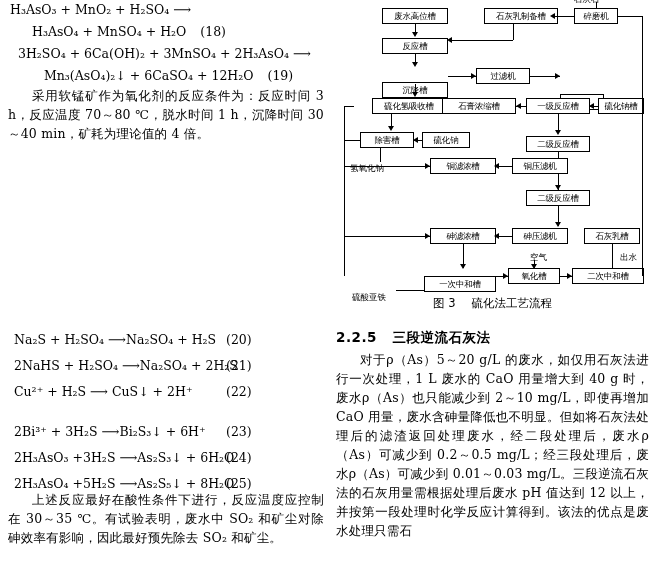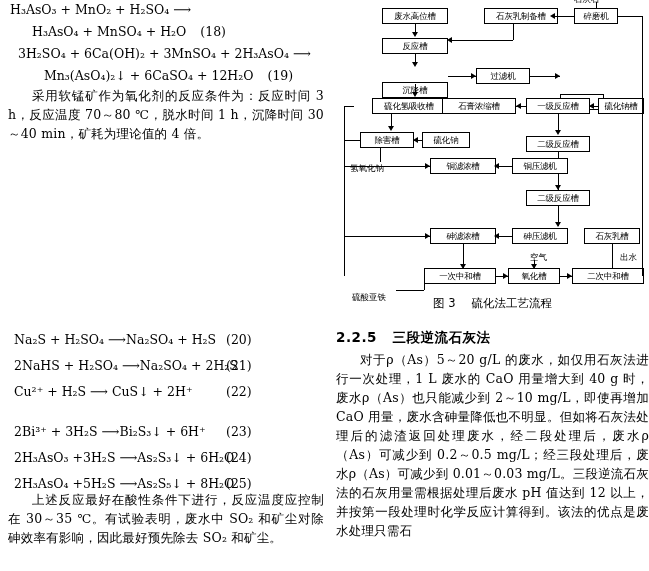--- a/index.html
+++ b/index.html
@@ -196,21 +196,21 @@
       <div class="arr arr-l" style="left:158px;top:233px;"></div>
 
       <div class="ln lnv" style="left:127px;top:244px;height:24px;"></div>
       <div class="arr arr-d" style="left:124px;top:264px;"></div>
 
       <div class="ln lnv" style="left:276px;top:244px;height:26px;"></div>
 
       <div class="lbl" style="left:194px;top:252px;">空气</div>
       <div class="lbl" style="left:284px;top:252px;">出水</div>
 
-      <div class="node" style="left:88px;top:268px;width:72px;height:16px;">一次中和槽</div>
+      <div class="node" style="left:88px;top:276px;width:72px;height:16px;">一次中和槽</div>
       <div class="node" style="left:172px;top:268px;width:52px;height:16px;">氧化槽</div>
       <div class="node" style="left:236px;top:268px;width:72px;height:16px;">二次中和槽</div>
       <div class="ln lnh" style="left:160px;top:276px;width:12px;"></div>
       <div class="arr arr-r" style="left:167px;top:273px;"></div>
       <div class="ln lnh" style="left:224px;top:276px;width:12px;"></div>
       <div class="arr arr-r" style="left:231px;top:273px;"></div>
       <div class="ln lnv" style="left:198px;top:260px;height:8px;"></div>
       <div class="arr arr-d" style="left:195px;top:264px;"></div>
 
       <div class="lbl" style="left:16px;top:292px;">硫酸亚铁</div>

